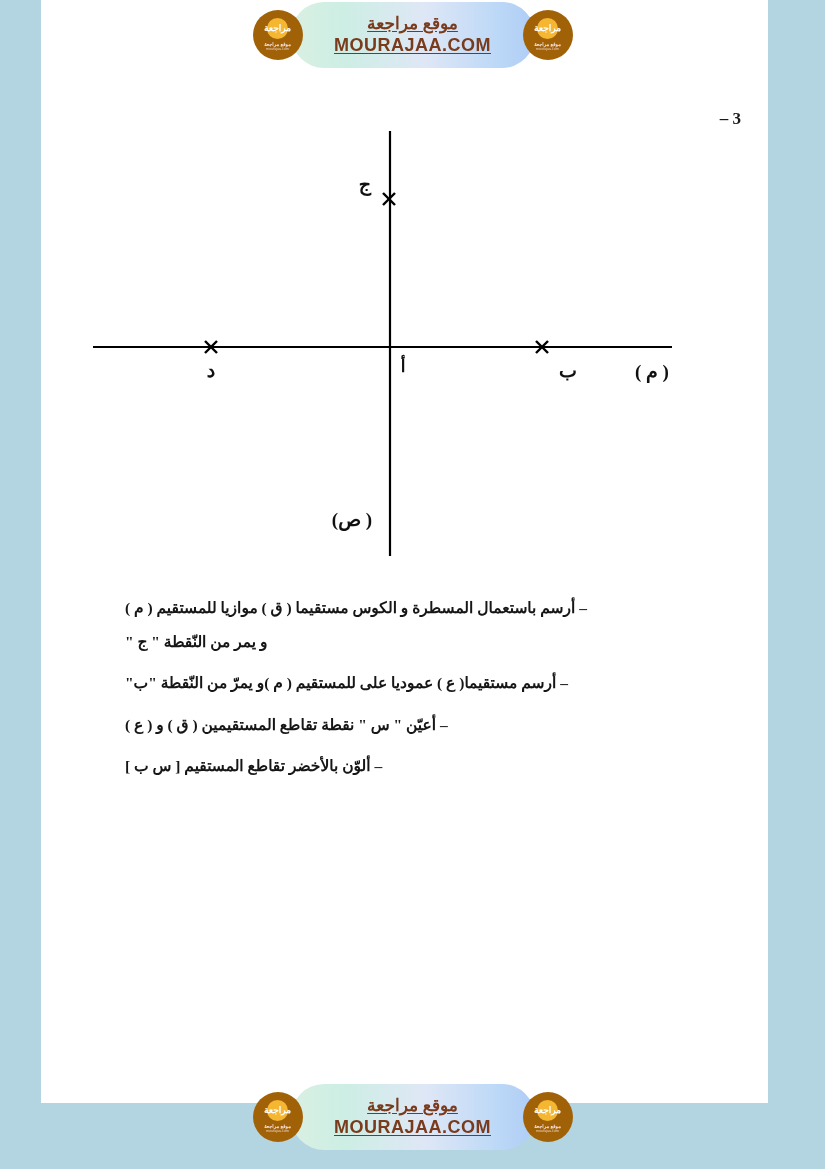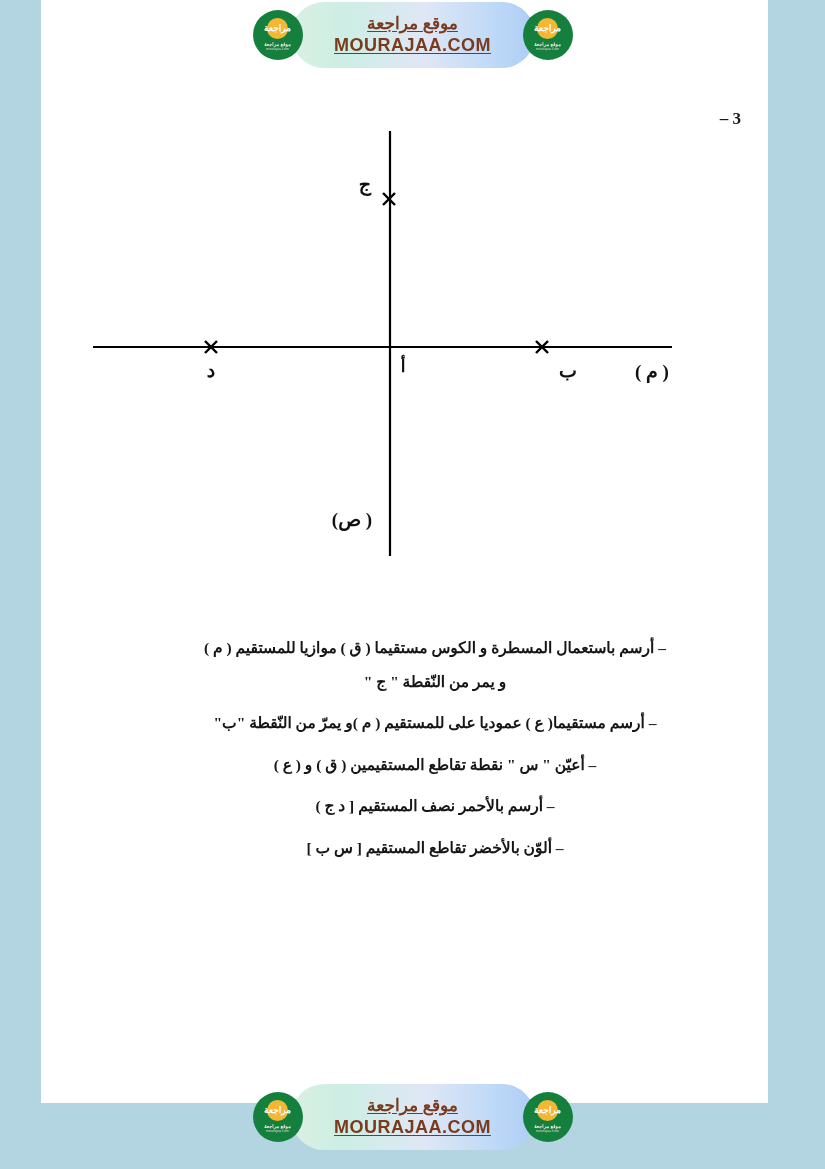--- a/index.html
+++ b/index.html
@@ -37,21 +37,21 @@
     gap: 0px;
     pointer-events: none;
   }
   .watermark.top { top: 0px; }
   .watermark.bottom { top: 1082px; }
 
   .wm-logo {
     width: 50px;
     height: 50px;
     border-radius: 50%;
-    background: #15803d;
+    background: #a16207;
     display: flex;
     flex-direction: column;
     align-items: center;
     justify-content: center;
     flex: 0 0 auto;
     position: relative;
     z-index: 3;
   }
   .wm-logo-badge {
     width: 21px;
@@ -138,24 +138,24 @@
     top: 120px;
     width: 660px;
     height: 460px;
   }
   .figure svg { display: block; }
 
   
   .instructions {
     position: absolute;
     right: 80px;
-    top: 640px;
+    top: 600px;
     width: 620px;
     direction: rtl;
-    text-align: center;
+    text-align: left;
   }
   .instr-line {
     font-family: "Liberation Serif", "DejaVu Serif", serif;
     font-size: 15.5px;
     font-weight: bold;
     color: #161616;
     line-height: 1;
     margin-bottom: 26px;
     white-space: nowrap;
   }
@@ -221,21 +221,20 @@
     <text id="lbl-m" x="592" y="258" font-family="Liberation Serif, serif" font-size="19" font-weight="bold" fill="#111111" text-anchor="middle" direction="rtl">( م )</text>
     <text id="lbl-s" x="292" y="406" font-family="Liberation Serif, serif" font-size="19" font-weight="bold" fill="#111111" text-anchor="middle" direction="rtl">( ص)</text>
   </svg>
 </div>
 
 <div class="instructions">
   <div class="instr-line">– أرسم باستعمال المسطرة و الكوس مستقيما ( ق ) موازيا للمستقيم ( م )</div>
   <div class="instr-line cont">و يمر من النّقطة " ج "</div>
   <div class="instr-line">– أرسم مستقيما( ع ) عموديا على للمستقيم ( م )و يمرّ من النّقطة "ب"</div>
   <div class="instr-line">– أعيّن " س " نقطة تقاطع المستقيمين ( ق ) و  ( ع )</div>
-  <div class="instr-line">– أرسم بالأحمر نصف المستقيم [ د  ج )</div>
   <div class="instr-line">– ألوّن بالأخضر تقاطع المستقيم [ س  ب ]</div>
 </div>
 
 <div class="watermark bottom">
   <div class="wm-logo">
     <div class="wm-logo-badge">مراجعة</div>
     <div class="wm-logo-text">
       <span>موقع مراجعة</span>
       <span class="sub">mourajaa.com</span>
     </div>

